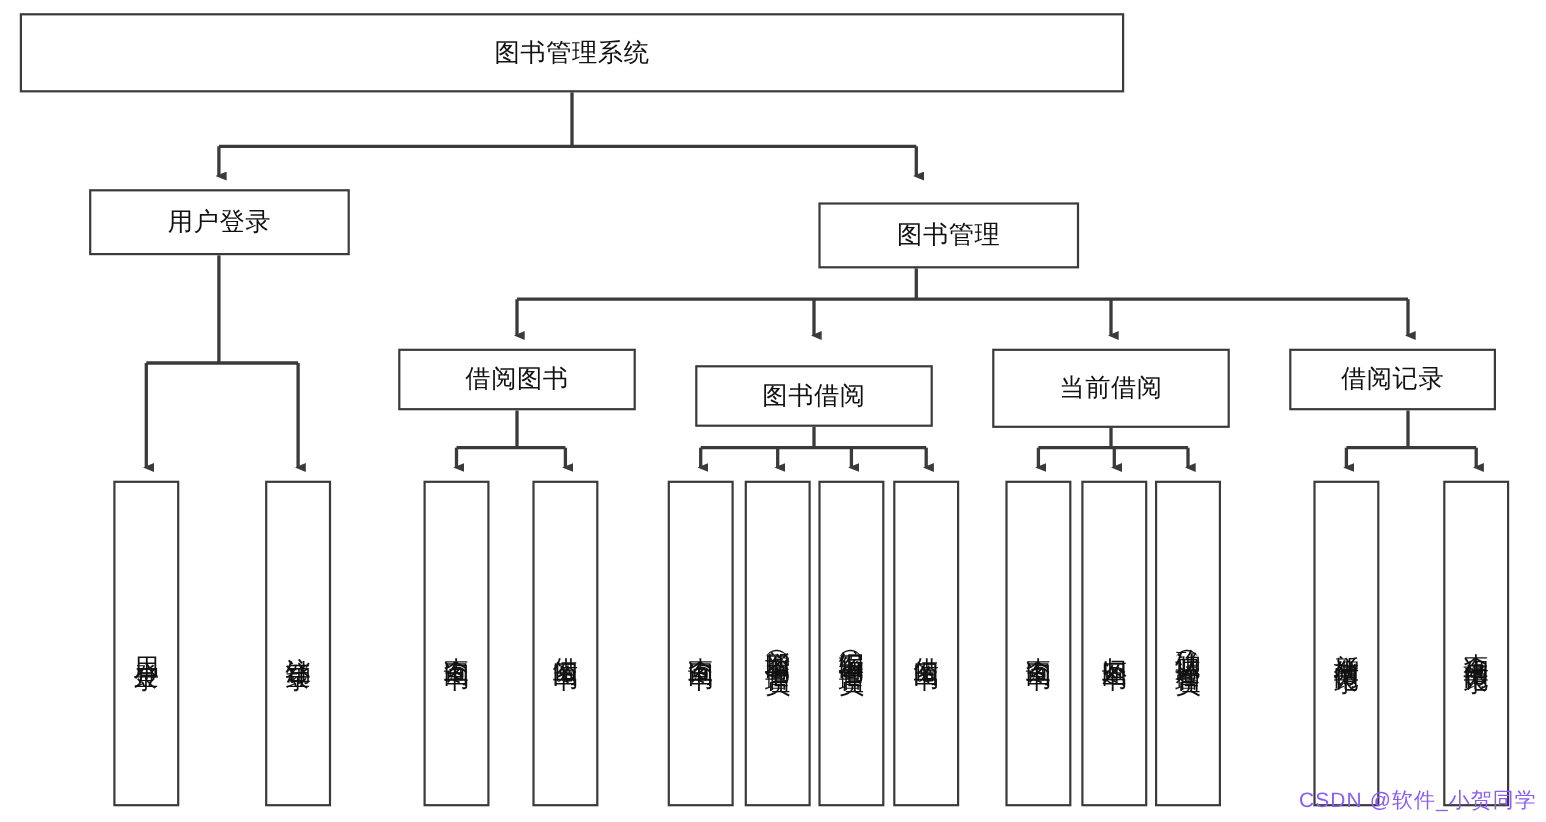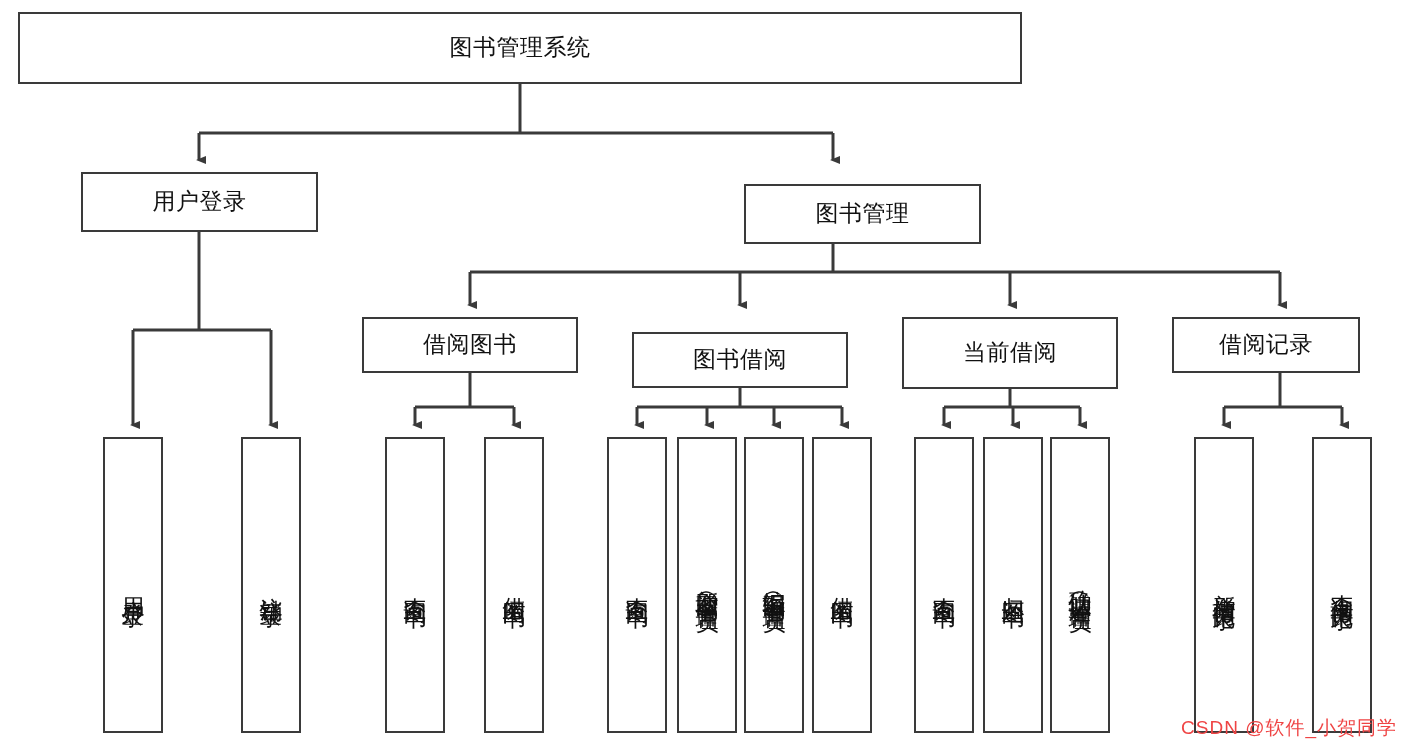--- a/index.html
+++ b/index.html
@@ -49,21 +49,21 @@
     text-orientation: upright;
     white-space: nowrap;
     letter-spacing: 3px;
     display: block;
   }
   .watermark {
     position: absolute;
     right: 8px;
     bottom: 6px;
     font-size: 19px;
-    color: #ef4444;
+    color: #8b5cf6;
     letter-spacing: 1px;
     z-index: 3;
     white-space: nowrap;
   }
 </style>
 </head>
 <body>
 
 <div id="canvas">
 

